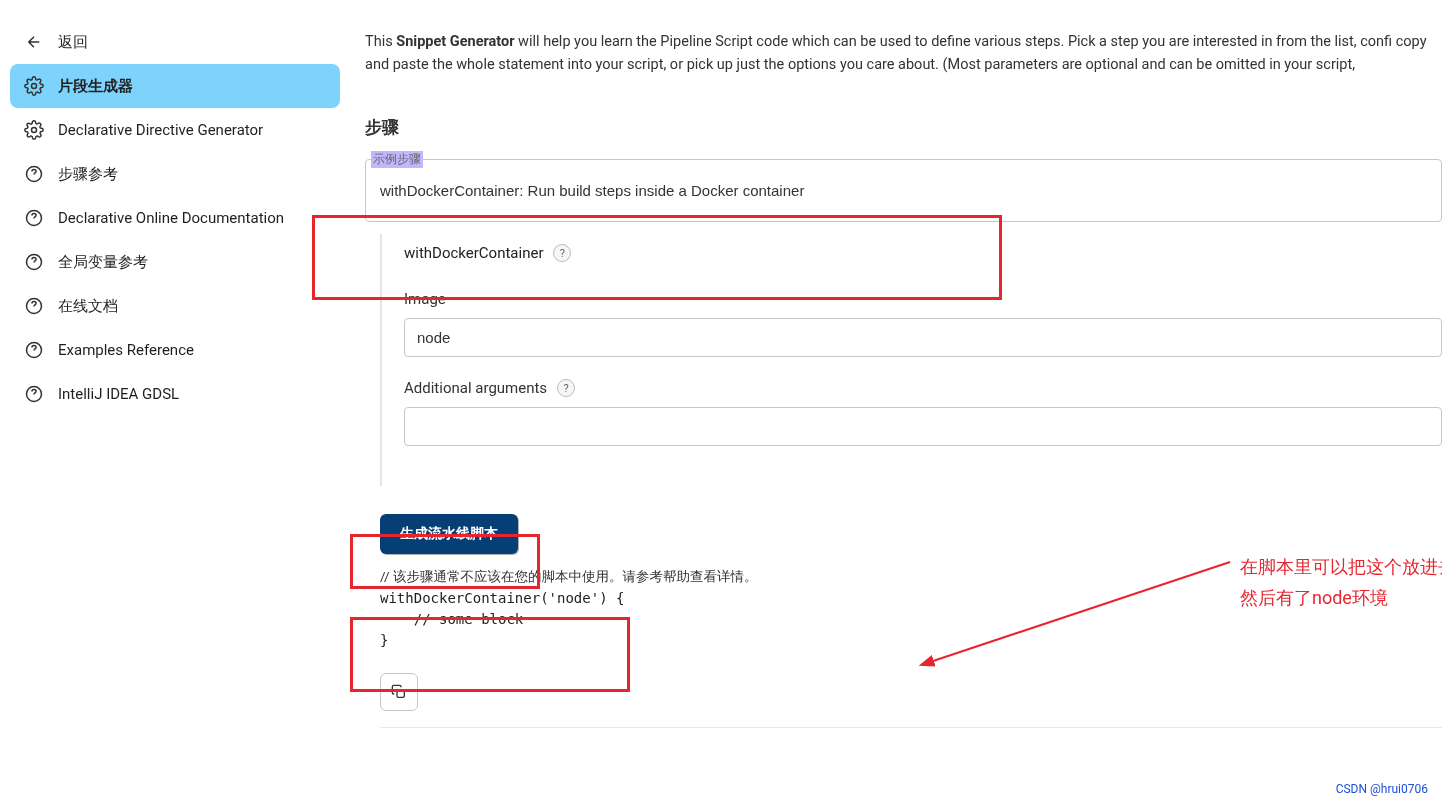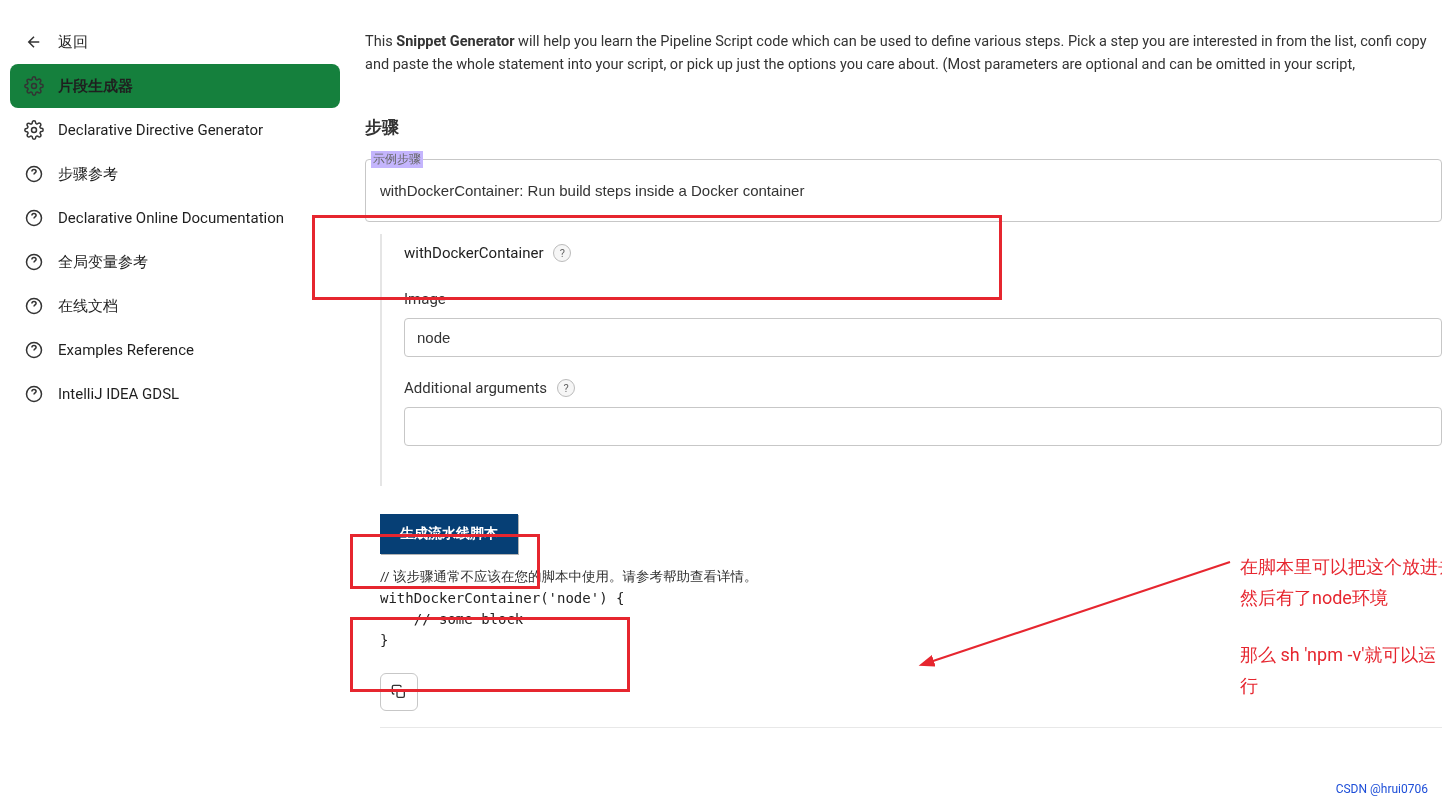--- a/index.html
+++ b/index.html
@@ -23,21 +23,21 @@
       display: flex;
       align-items: center;
       gap: 14px;
       padding: 12px 14px;
       border-radius: 8px;
       cursor: pointer;
       font-size: 15px;
       color: #1f1f1f;
     }
     .side-item.active {
-      background: #15803d;
+      background: #7dd3fc;
       font-weight: 600;
     }
     .side-icon {
       width: 20px;
       height: 20px;
       display: flex;
       align-items: center;
       justify-content: center;
       flex-shrink: 0;
     }
@@ -134,21 +134,21 @@
       border-radius: 4px;
       color: #333;
       margin-bottom: 22px;
     }
     .gen-btn {
       background: #063f75;
       color: #fff;
       font-size: 14px;
       font-weight: 600;
       border: none;
-      border-radius: 0;
+      border-radius: 6px;
       padding: 11px 20px;
       cursor: pointer;
       margin-left: 15px;
       margin-top: 28px;
       box-shadow: 1px 1px 0 rgba(0,0,0,0.3);
     }
     .note {
       font-size: 13.5px;
       color: #333;
       margin-left: 15px;
@@ -342,16 +342,15 @@
     <defs>
       <marker id="ah" markerWidth="10" markerHeight="10" refX="2" refY="3" orient="auto">
         <path d="M0,0 L0,6 L8,3 z" fill="#e6262f"></path>
       </marker>
     </defs>
     <line x1="320" y1="10" x2="20" y2="110" stroke="#e6262f" stroke-width="2" marker-end="url(#ah)"></line>
   </svg>
 
   <div class="annotation anno-1" style="white-space:pre;">在脚本里可以把这个放进去
 然后有了node环境</div>
-  <div class="annotation anno-2">那么 sh 'npm -v'就可以运行</div>
 </div>
 
 <div class="watermark">CSDN @hrui0706</div>
 
 </body></html>

